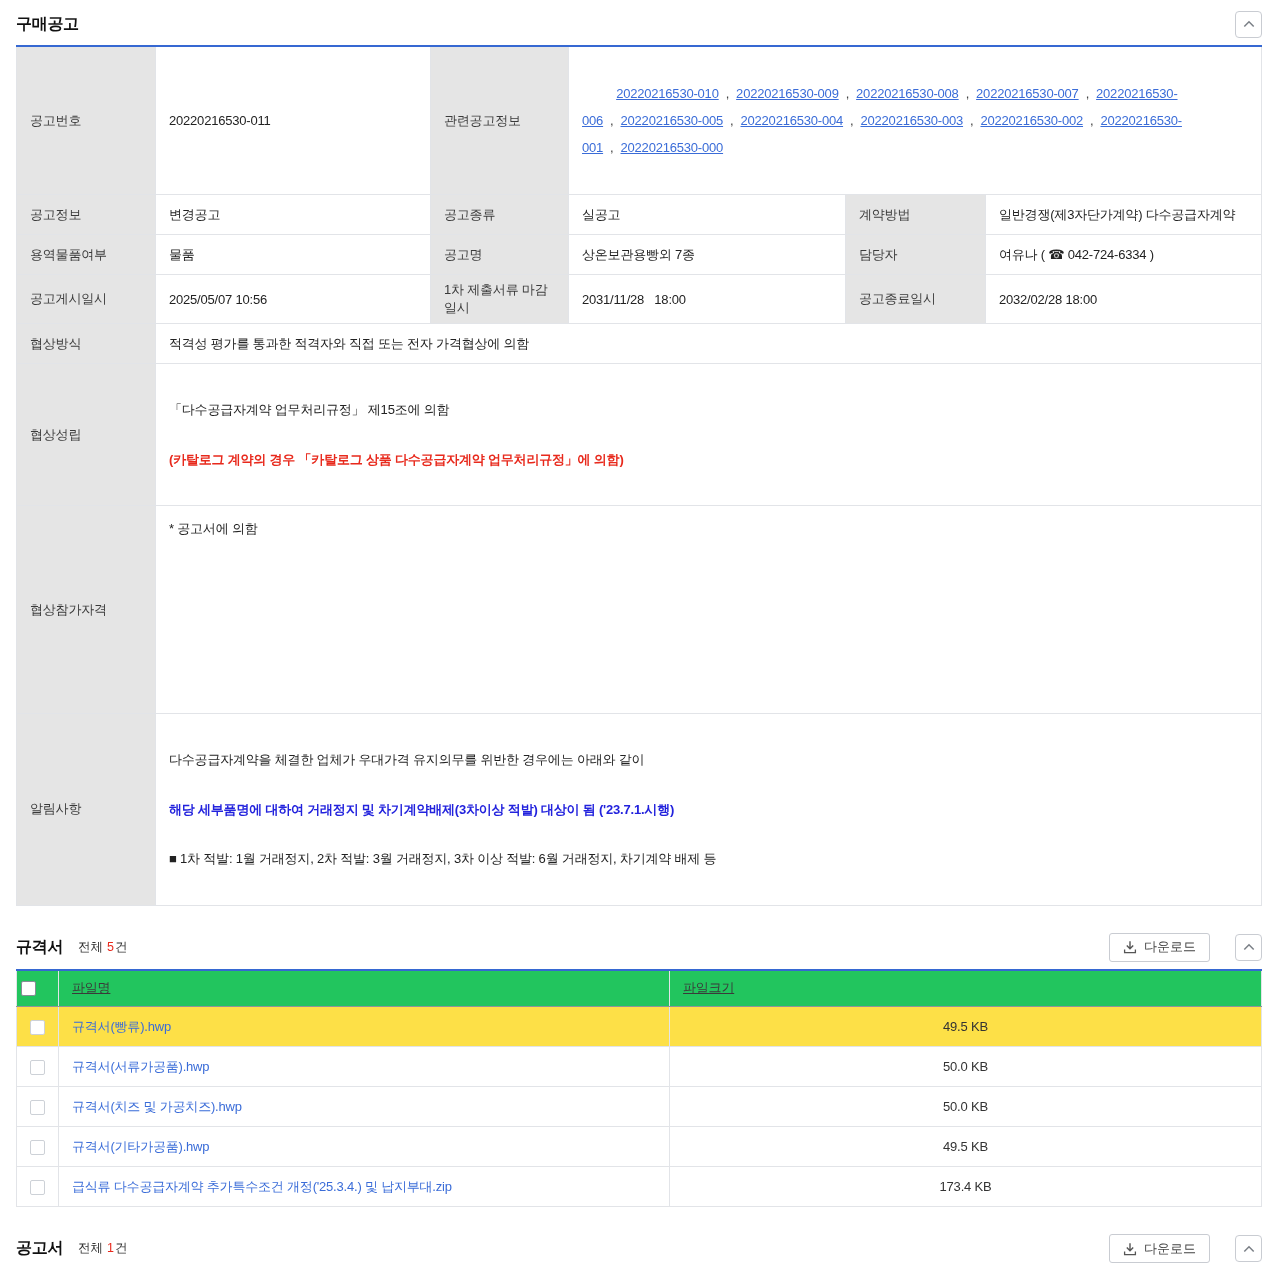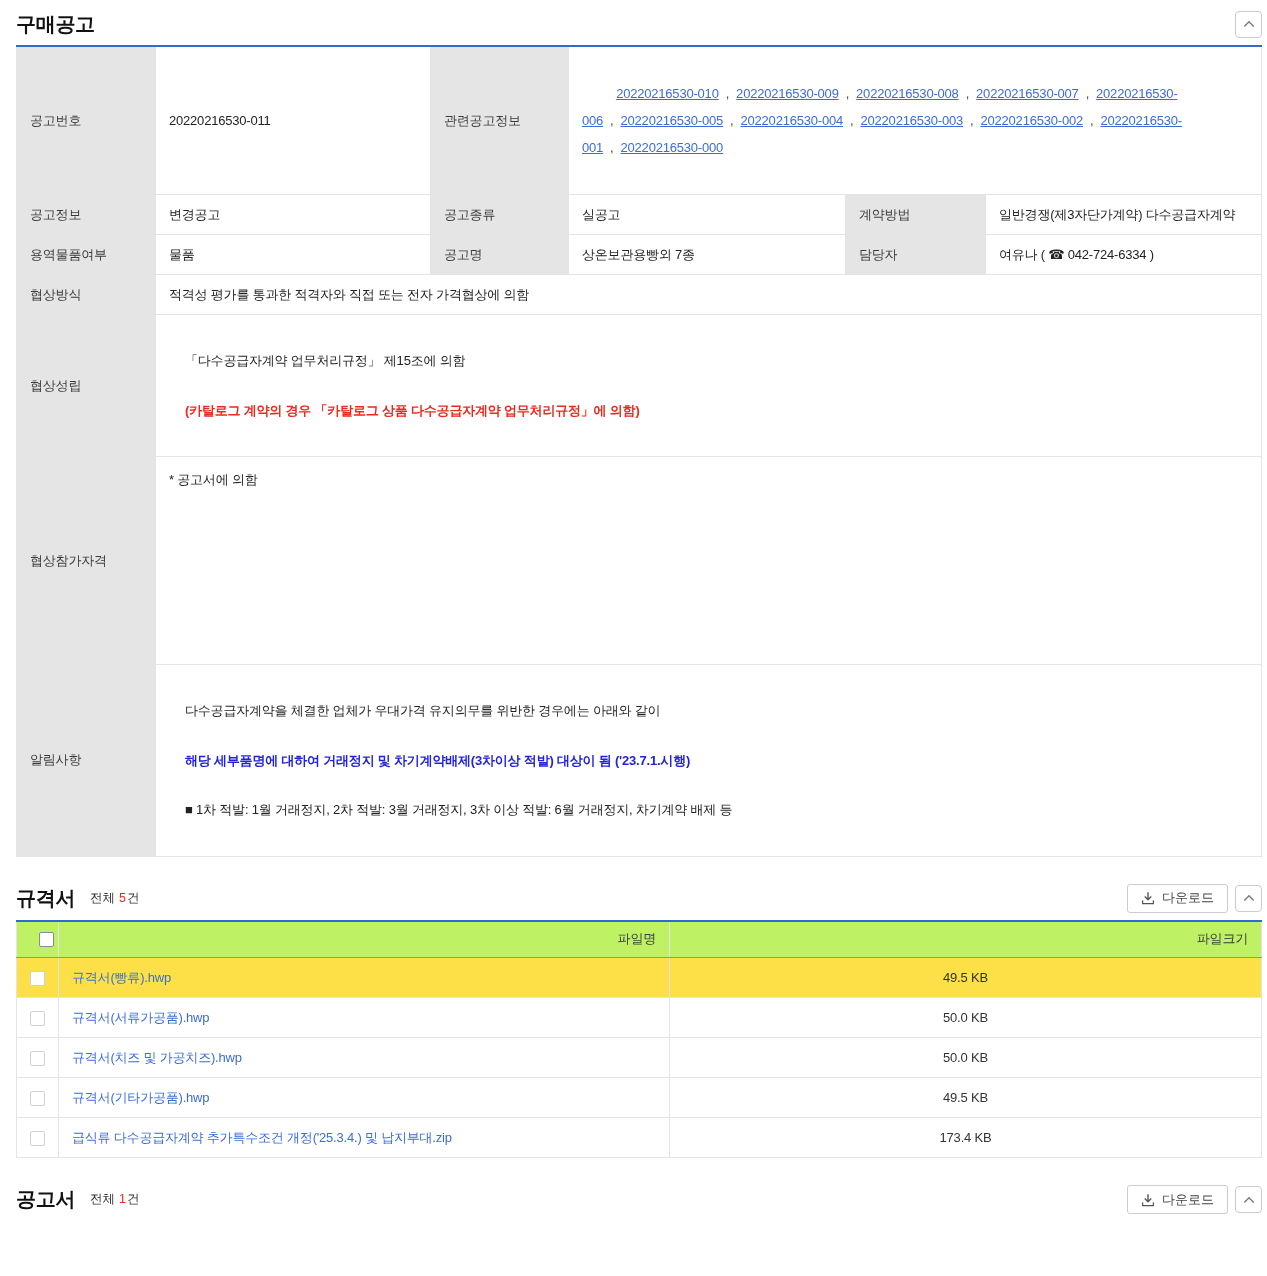--- a/index.html
+++ b/index.html
@@ -6,24 +6,24 @@
   html, body { background: #fff; }
   body {
     width: 1267px; height: 1276px; overflow: hidden;
     font-family: "Liberation Sans", "DejaVu Sans", sans-serif;
     font-size: 13px; color: #222;
   }
   .page { padding: 10px 5px 0 16px; }
 
   
   .sec-head { display: flex; align-items: center; margin-bottom: 7px; min-height: 28px; }
-  .sec-title { font-size: 20px; font-weight: bold; color: #111; letter-spacing: -0.3px; }
+  .sec-title { font-size: 16px; font-weight: bold; color: #111; letter-spacing: -0.3px; }
   .sec-sub { margin-left: 15px; font-size: 12.5px; color: #333; }
   .sec-sub .cnt { color: var(--red); margin: 0 1px 0 4px; }
-  .head-actions { margin-left: auto; display: flex; gap: 7px; align-items: center; }
+  .head-actions { margin-left: auto; display: flex; gap: 25px; align-items: center; }
   .btn {
     display: inline-flex; align-items: center; gap: 7px; height: 29px; padding: 0 13px;
     border: 1px solid #c9ccd2; border-radius: 3px; background: #fff; color: #444;
     font-size: 13px; cursor: pointer; white-space: nowrap;
   }
   .icon-btn {
     width: 27px; height: 27px; flex: 0 0 auto;
     display: inline-flex; align-items: center; justify-content: center;
     border: 1px solid #c9ccd2; border-radius: 4px; background: #fff; cursor: pointer;
   }
@@ -31,26 +31,26 @@
   
   table { width: 100%; border-collapse: collapse; table-layout: fixed; border-top: 2px solid var(--accent); }
   th, td { border: 1px solid #e2e4e8; font-weight: normal; text-align: left; padding: 6px 13px; font-size: 13px; vertical-align: middle; }
   th { background: #e5e5e5; color: #3a3a3a; letter-spacing: -0.2px; }
   td { color: #222; white-space: pre-wrap; letter-spacing: -0.2px; }
   .info-table { border-bottom: 1px solid #c6c9cd; }
   .info-table td a { color: var(--link); text-decoration: underline; }
   .links-cell { line-height: 27px; }
   .sep { margin: 0 7px; color: #444; }
   .top-cell { vertical-align: top; padding-top: 14px; }
-  .ln { line-height: 19.5px; margin-left: 16px; }
+  .ln { line-height: 19.5px; }
   .line-blue { color: var(--blue-text); font-weight: bold; }
   .line-red { color: var(--red); font-weight: bold; }
 
   
-  .file-table th { background: #bef264; text-align: right; height: 37px; border-bottom: 1px solid #8f949a; }
+  .file-table th { background: #22c55e; text-align: left; height: 37px; border-bottom: 1px solid #8f949a; text-decoration: underline; }
   .file-table td { height: 40px; white-space: nowrap; overflow: hidden; }
   .file-table { border-bottom: 1px solid #4a4a4a; }
   .file-table tr.hl td { background: #fde047; }
   .chk-cell { text-align: center; padding: 6px 4px; }
   .size-cell { text-align: center; color: #333; margin-top: 29px; }
   .file-link { color: var(--link); text-decoration: none; cursor: pointer; }
   .chk { display: inline-block; width: 15px; height: 15px; border: 1px solid #cdd1d7; border-radius: 2px; background: #fff; vertical-align: middle; cursor: pointer; }
   .chk.head { border-color: #878d96; }
 
   .usage { text-align: right; padding: 9px 2px 0 0; font-weight: bold; font-size: 13px; color: #222; }
@@ -107,20 +107,28 @@
         <td>일반경쟁(제3자단가계약) 다수공급자계약</td>
       </tr>
       <tr style="height:40px">
         <th>용역물품여부</th>
         <td>물품</td>
         <th>공고명</th>
         <td>상온보관용빵외 7종</td>
         <th>담당자</th>
         <td>여유나 ( ☎ 042-724-6334 )</td>
       </tr>
+      <tr style="height:46px">
+        <th>공고게시일시</th>
+        <td>2025/05/07 10:56</td>
+        <th>1차 제출서류 마감일시</th>
+        <td>2031/11/28   18:00</td>
+        <th>공고종료일시</th>
+        <td>2032/02/28 18:00</td>
+      </tr>
       <tr style="height:40px">
         <th>협상방식</th>
         <td colspan="5">적격성 평가를 통과한 적격자와 직접 또는 전자 가격협상에 의함</td>
       </tr>
       <tr style="height:50px">
         <th>협상성립</th>
         <td colspan="5">
           <div class="ln">「다수공급자계약 업무처리규정」 제15조에 의함</div>
           <div class="ln line-red">(카탈로그 계약의 경우 「카탈로그 상품 다수공급자계약 업무처리규정」에 의함)</div>
         </td>

